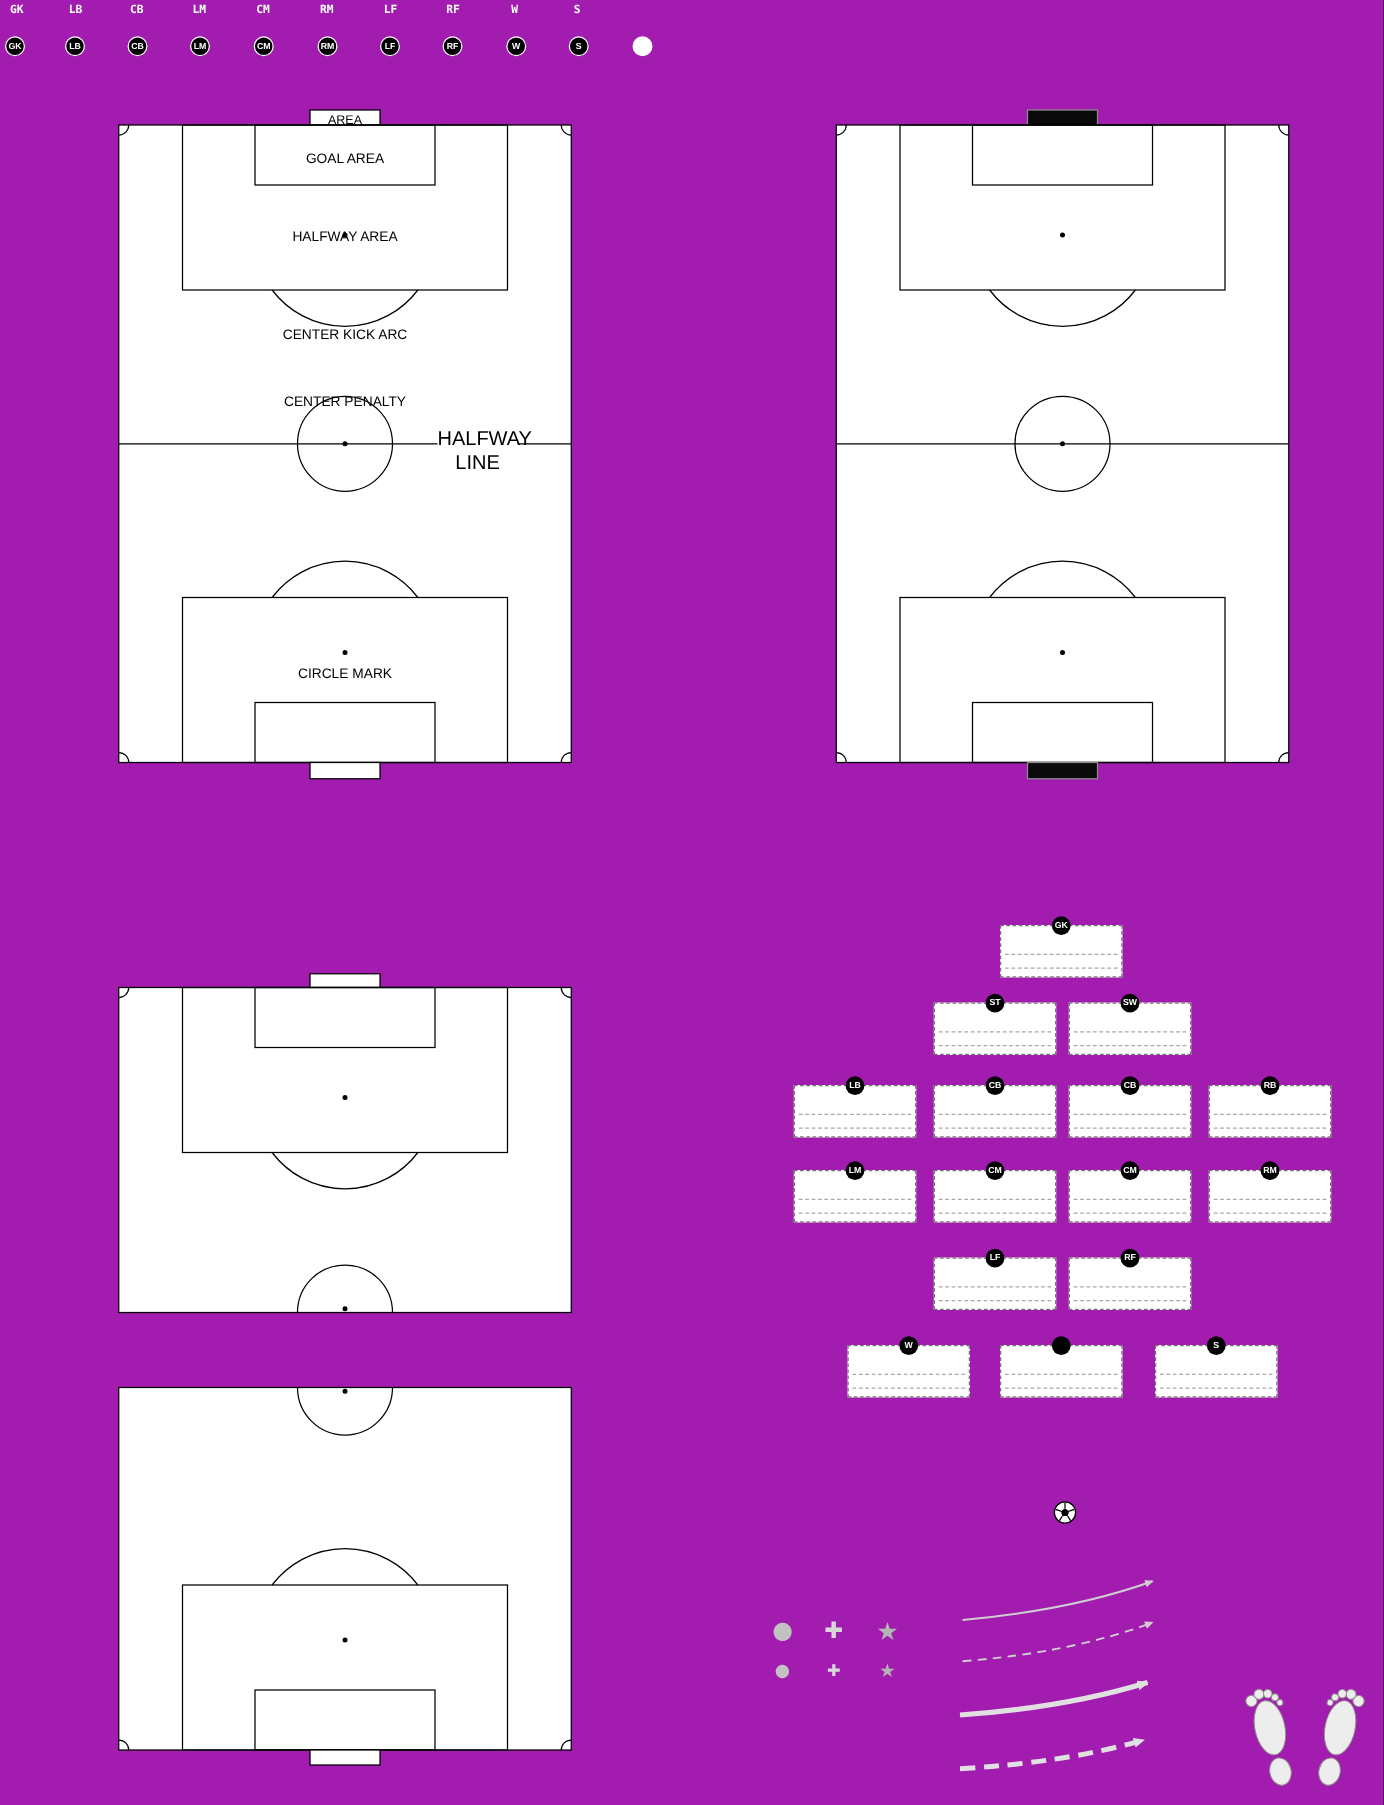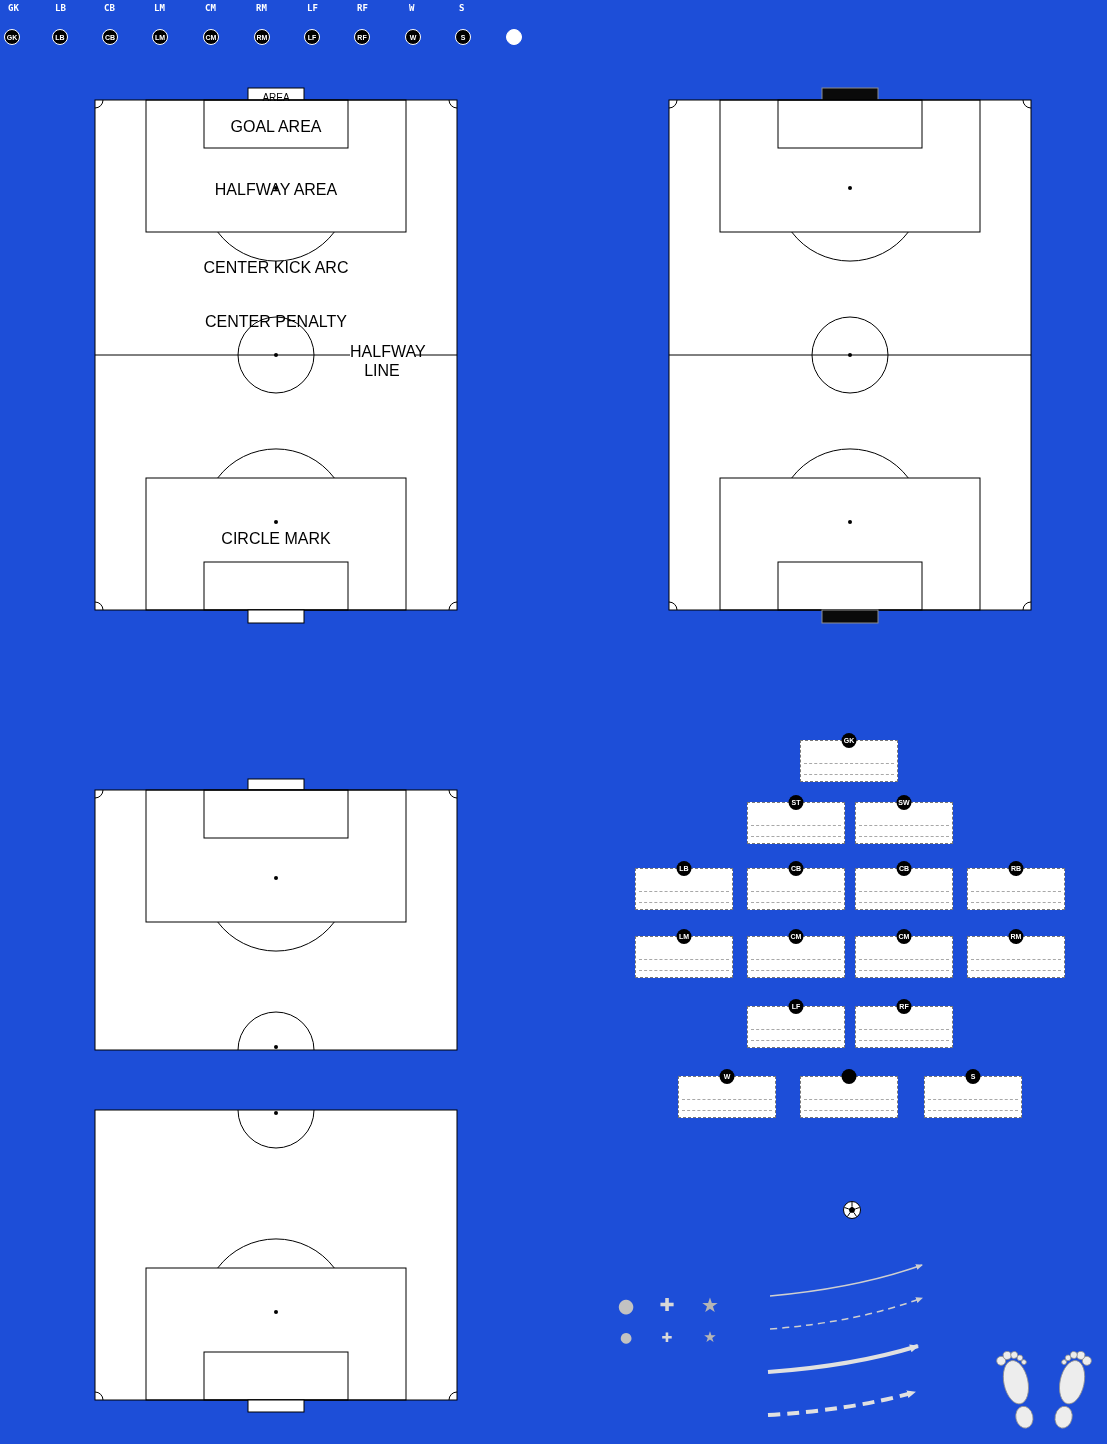--- a/index.html
+++ b/index.html
@@ -1,27 +1,27 @@
 <!DOCTYPE html>
 <html><head>
 <meta charset="utf-8">
 <style>
   *{margin:0;padding:0;box-sizing:border-box}
   html,body{background:#000}
-  .canvas{position:relative;width:1107px;height:1444px;background:#1d4ed8;overflow:hidden;
+  .canvas{position:relative;width:1107px;height:1444px;background:#a21caf;overflow:hidden;
           font-family:"Liberation Sans",sans-serif}
   
   .ptext{position:absolute;top:3px;color:#fff;font:bold 9px "DejaVu Sans Mono",monospace}
   .badge{position:absolute;top:29px;width:16px;height:16px;border-radius:50%;background:#000;
          border:1px solid #fff;color:#fff;font:bold 7px "Liberation Sans",sans-serif;
          display:flex;align-items:center;justify-content:center}
   .ball{position:absolute;top:29px;width:16px;height:16px;border-radius:50%;background:#fff;border:1px solid #fff}
   
   .fsvg{position:absolute}
-  .flabel{position:absolute;transform:translate(-50%,-50%);font-size:16px;color:#000;white-space:nowrap}
+  .flabel{position:absolute;transform:translate(-50%,-50%);font-size:11px;color:#000;white-space:nowrap}
   .flabel.goal{font-size:10px}
   .halfway{position:absolute;left:350px;top:342px;width:64px;text-align:center;font-size:16px;
            line-height:1.2;color:#000;background:#fff}
   
   .pbox{position:absolute;width:98px;height:42px;background:#fff;border:1px dashed #777}
   .pbox i{position:absolute;left:3px;right:3px;border-top:1px dashed #a8a8a8;display:block}
   .pbox i.l1{top:22px}
   .pbox i.l2{top:33px}
   .pbadge{position:absolute;left:50%;top:-8px;transform:translateX(-50%);width:15px;height:15px;
           border-radius:50%;background:#000;color:#fff;font:bold 7px "Liberation Sans",sans-serif;

